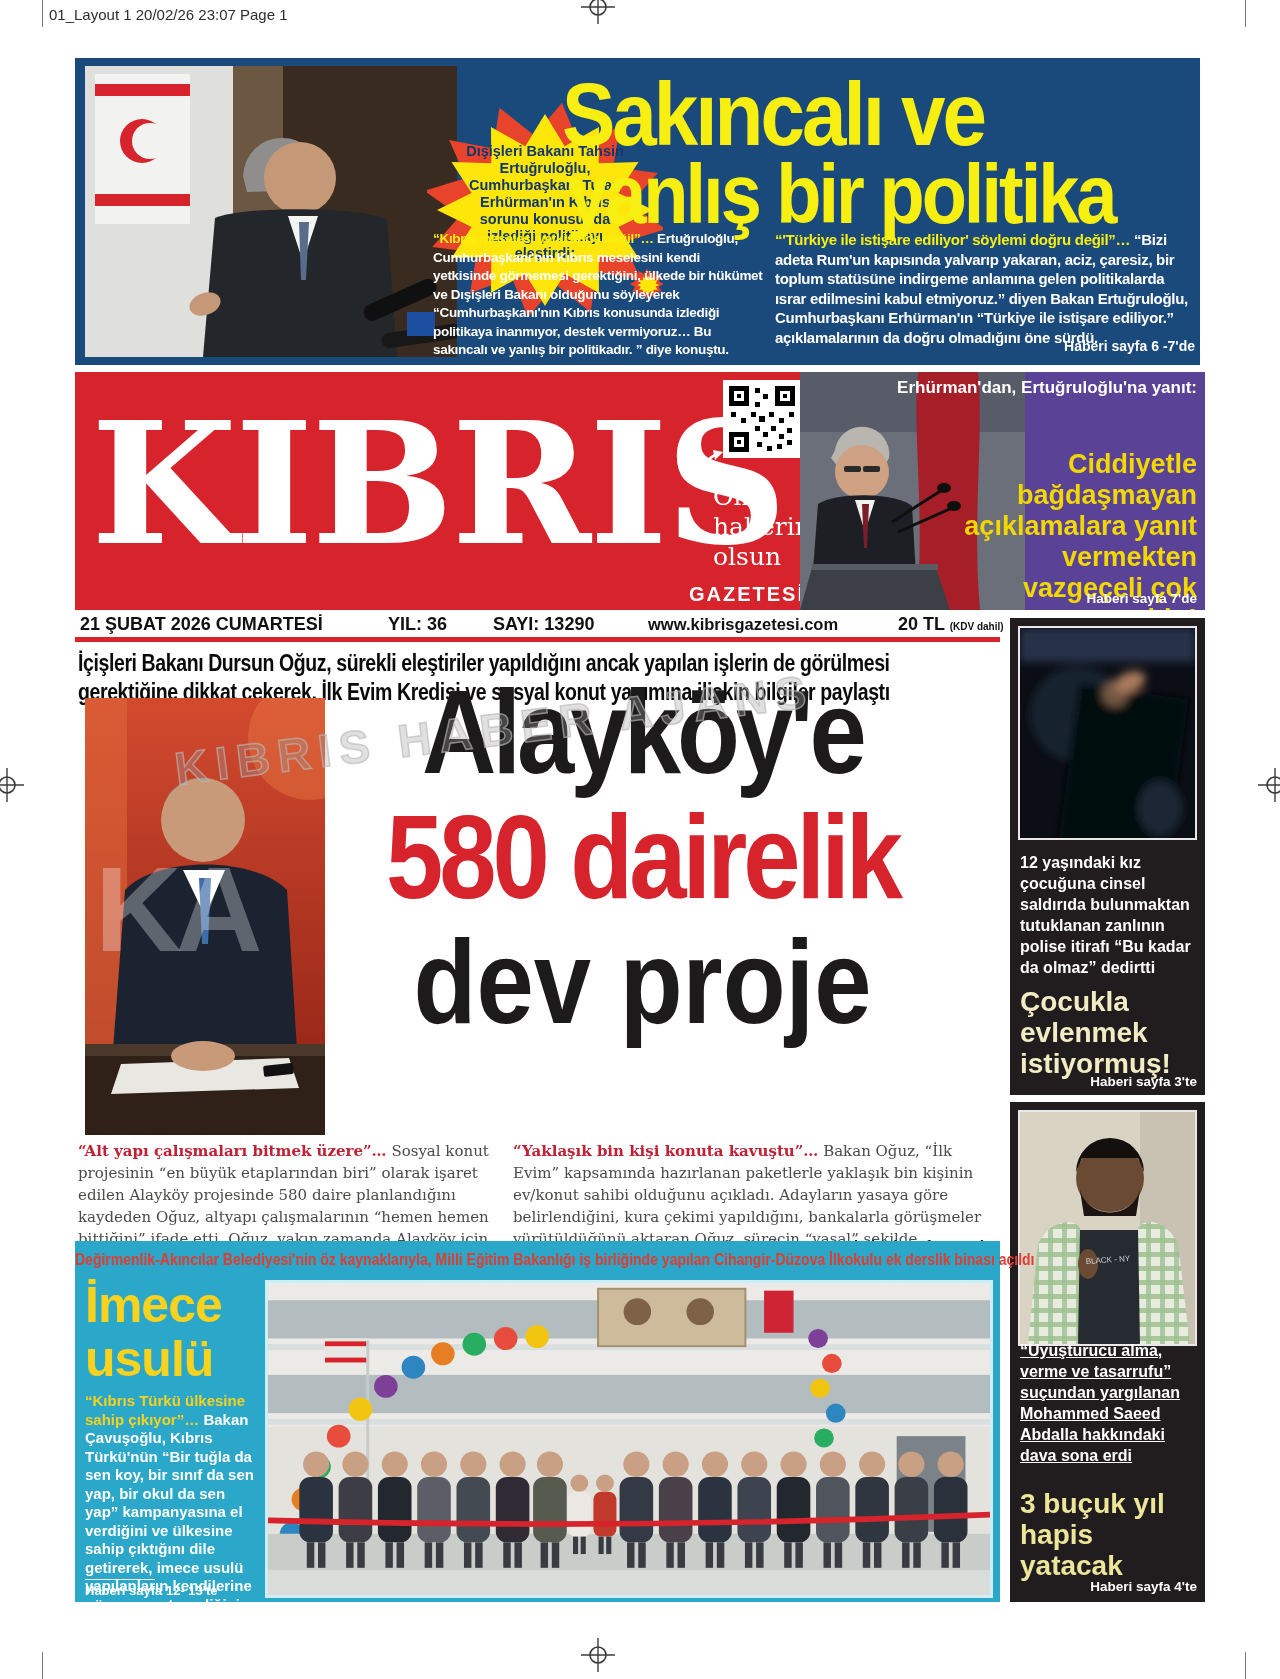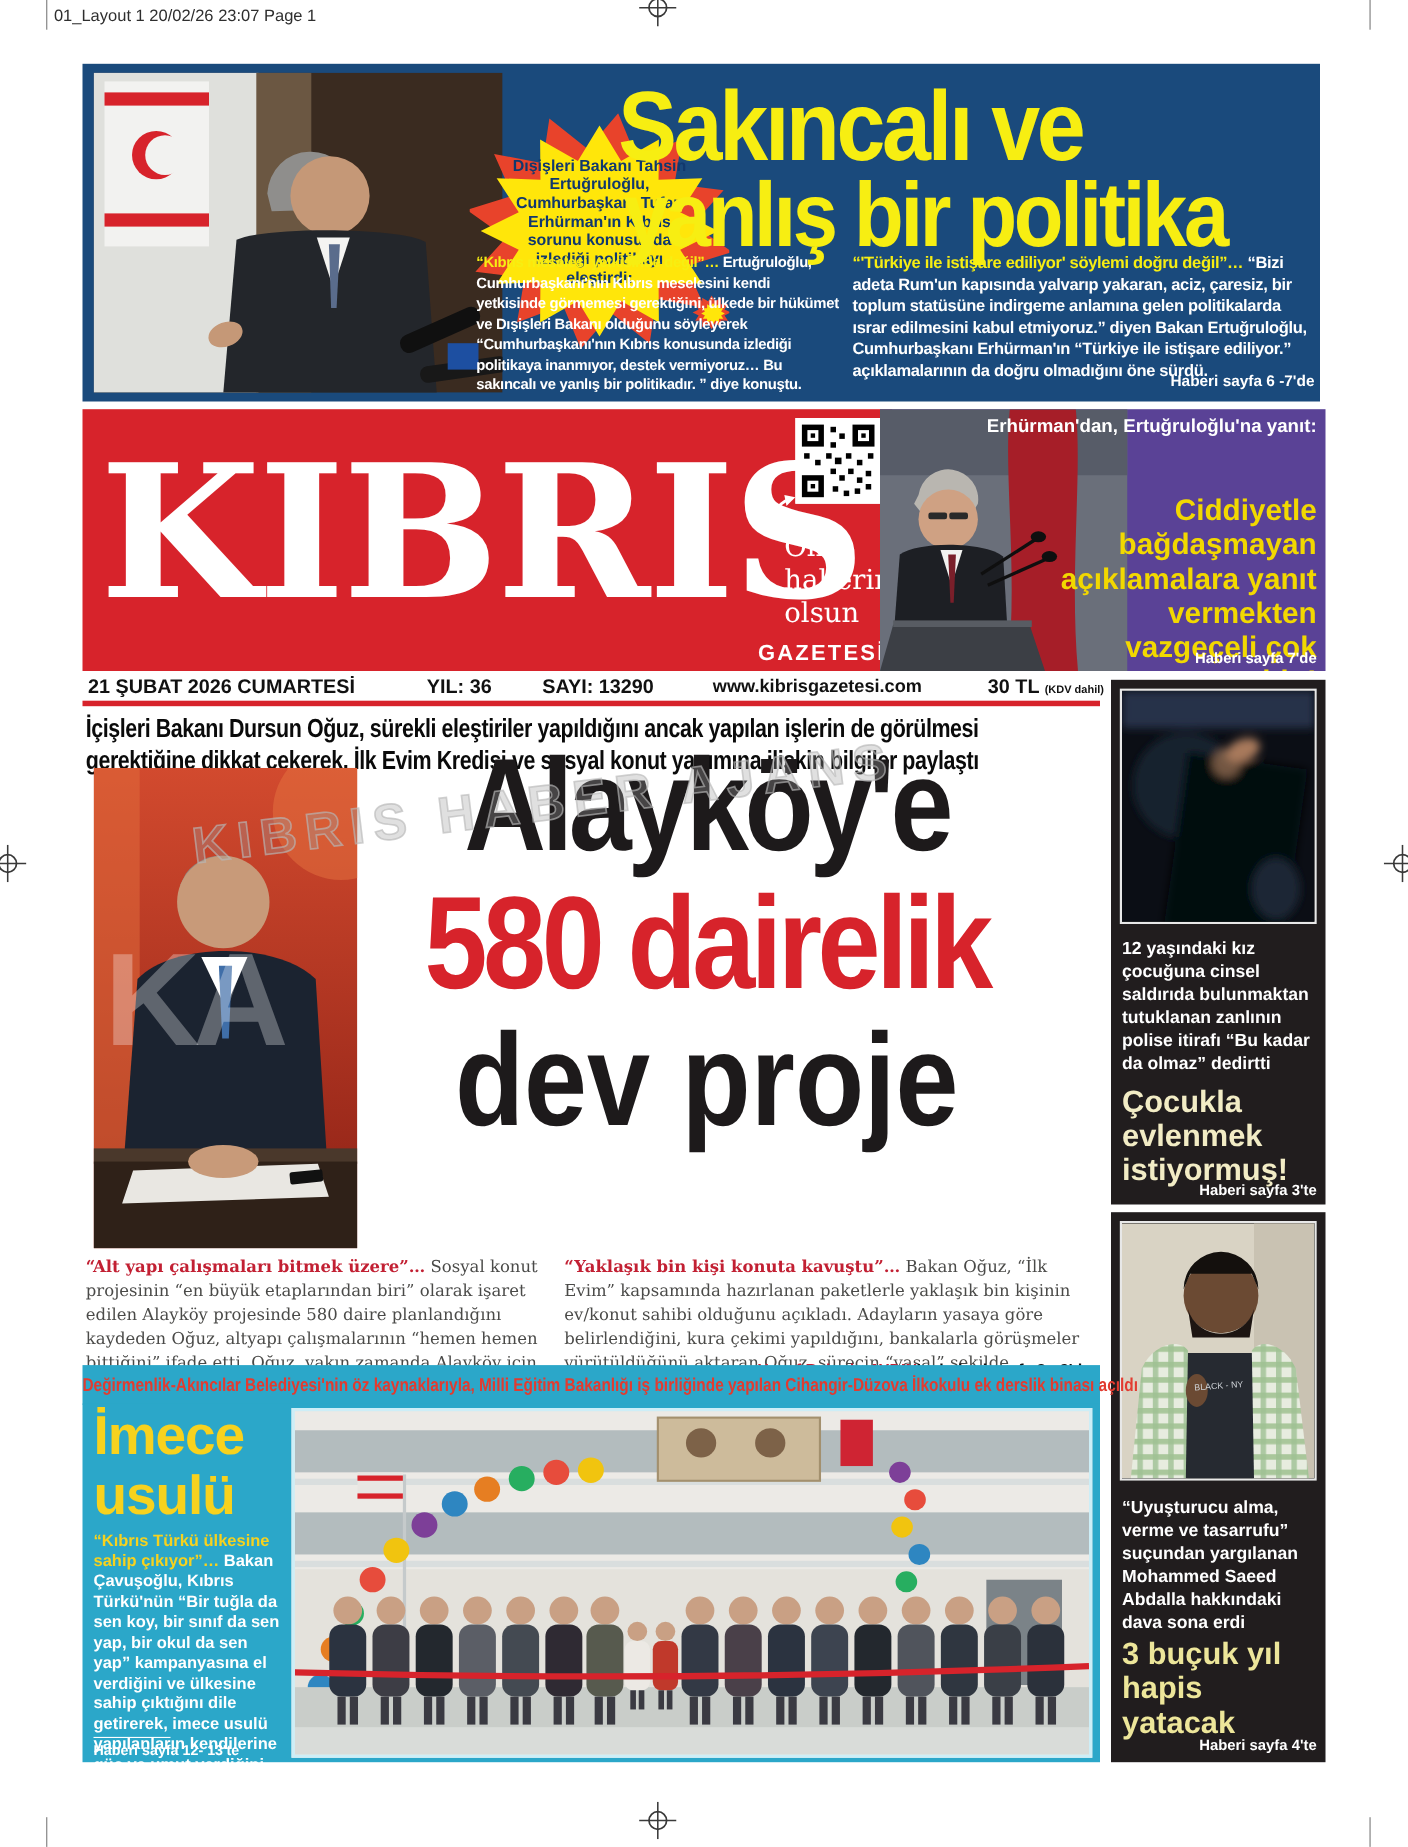--- a/index.html
+++ b/index.html
@@ -201,21 +201,21 @@
       <div>Okut</div>
       <div>haberin</div>
       <div>olsun</div>
     </div>
   </div>
 
   <div class="abs datestrip" style="left:80px;top:614px;">21 ŞUBAT 2026 CUMARTESİ</div>
   <div class="abs datestrip" style="left:388px;top:614px;">YIL: 36</div>
   <div class="abs datestrip" style="left:493px;top:614px;">SAYI: 13290</div>
   <div class="abs datestrip" style="left:648px;top:615px;font-size:16.5px;">www.kibrisgazetesi.com</div>
-  <div class="abs datestrip" style="left:898px;top:614px;"><span>30 TL</span> <span class="kdv">(KDV dahil)</span></div>
+  <div class="abs datestrip" style="left:898px;top:614px;"><span>20 TL</span> <span class="kdv">(KDV dahil)</span></div>
   <div class="abs" style="left:75px;top:637px;width:925px;height:5px;background:#d7232b;"></div>
 
   <div class="abs reply" style="left:800px;top:372px;width:405px;height:238px;overflow:hidden;">
     <svg class="abs" style="left:0;top:0;" width="225" height="238" viewBox="0 0 225 238" preserveAspectRatio="none">
       <rect width="225" height="238" fill="#6a6f7a"></rect>
       <rect x="0" y="0" width="225" height="60" fill="#575c68"></rect>
       <path d="M118,0 C112,60 126,150 116,238 L180,238 C172,150 184,60 178,0 Z" fill="#a61e28"></path>
       <path d="M35,78 a27,27 0 0 1 54,8 l-6,10 -44,0 -8,-10 z" fill="#b9b6b0"></path>
       <circle cx="62" cy="100" r="27" fill="#cfa183"></circle>
       <rect x="44" y="94" width="17" height="6" rx="2" fill="#2a2a2a"></rect>
@@ -317,21 +317,21 @@
         <rect x="52" y="118" width="74" height="114" rx="8" fill="#262a31"></rect>
         <path d="M18,132 C28,110 52,104 60,116 L58,232 L8,232 Z" fill="url(#plaid)"></path>
         <path d="M158,132 C148,110 126,104 118,116 L120,232 L170,232 Z" fill="url(#plaid)"></path>
         <circle cx="90" cy="66" r="34" fill="#6b4a33"></circle>
         <path d="M56,60 a34,34 0 0 1 68,0 l-6,-14 -56,0 z" fill="#14100d"></path>
         <path d="M60,78 a31,30 0 0 0 60,0 l-4,26 -52,0 z" fill="#1d1512"></path>
         <ellipse cx="68" cy="152" rx="10" ry="15" fill="#6b4a33"></ellipse>
         <text x="66" y="152" font-size="8" fill="#cfd3d8" font-family="Liberation Sans, sans-serif" transform="rotate(-4 66 152)">BLACK - NY</text>
       </svg>
     </div>
-    <div class="abs sb-caption" style="left:10px;top:258px;width:178px;">“Uyuşturucu alma, verme ve tasarrufu” suçundan yargılanan Mohammed Saeed Abdalla hakkındaki dava sona erdi</div>
+    <div class="abs sb-caption" style="left:10px;top:238px;width:178px;text-decoration:underline;">“Uyuşturucu alma, verme ve tasarrufu” suçundan yargılanan Mohammed Saeed Abdalla hakkındaki dava sona erdi</div>
     <div class="abs sb-head2" style="left:10px;top:386px;width:180px;">3 buçuk yıl hapis yatacak</div>
     <div class="abs sb-ref" style="right:8px;bottom:8px;width:180px;">Haberi sayfa 4'te</div>
   </div>
 
   <div class="abs banner" style="left:75px;top:1244px;width:925px;height:30px;">Değirmenlik-Akıncılar Belediyesi'nin öz kaynaklarıyla, Milli Eğitim Bakanlığı iş birliğinde yapılan Cihangir-Düzova İlkokulu ek derslik binası açıldı</div>
 
   <div class="abs tealblock" style="left:75px;top:1276px;width:925px;height:326px;">
     <div class="abs imece" style="left:10px;top:4px;">İmece</div>
     <div class="abs imece" style="left:10px;top:58px;">usulü</div>
     <p class="abs imece-body" style="left:10px;top:116px;width:176px;margin:0;">

